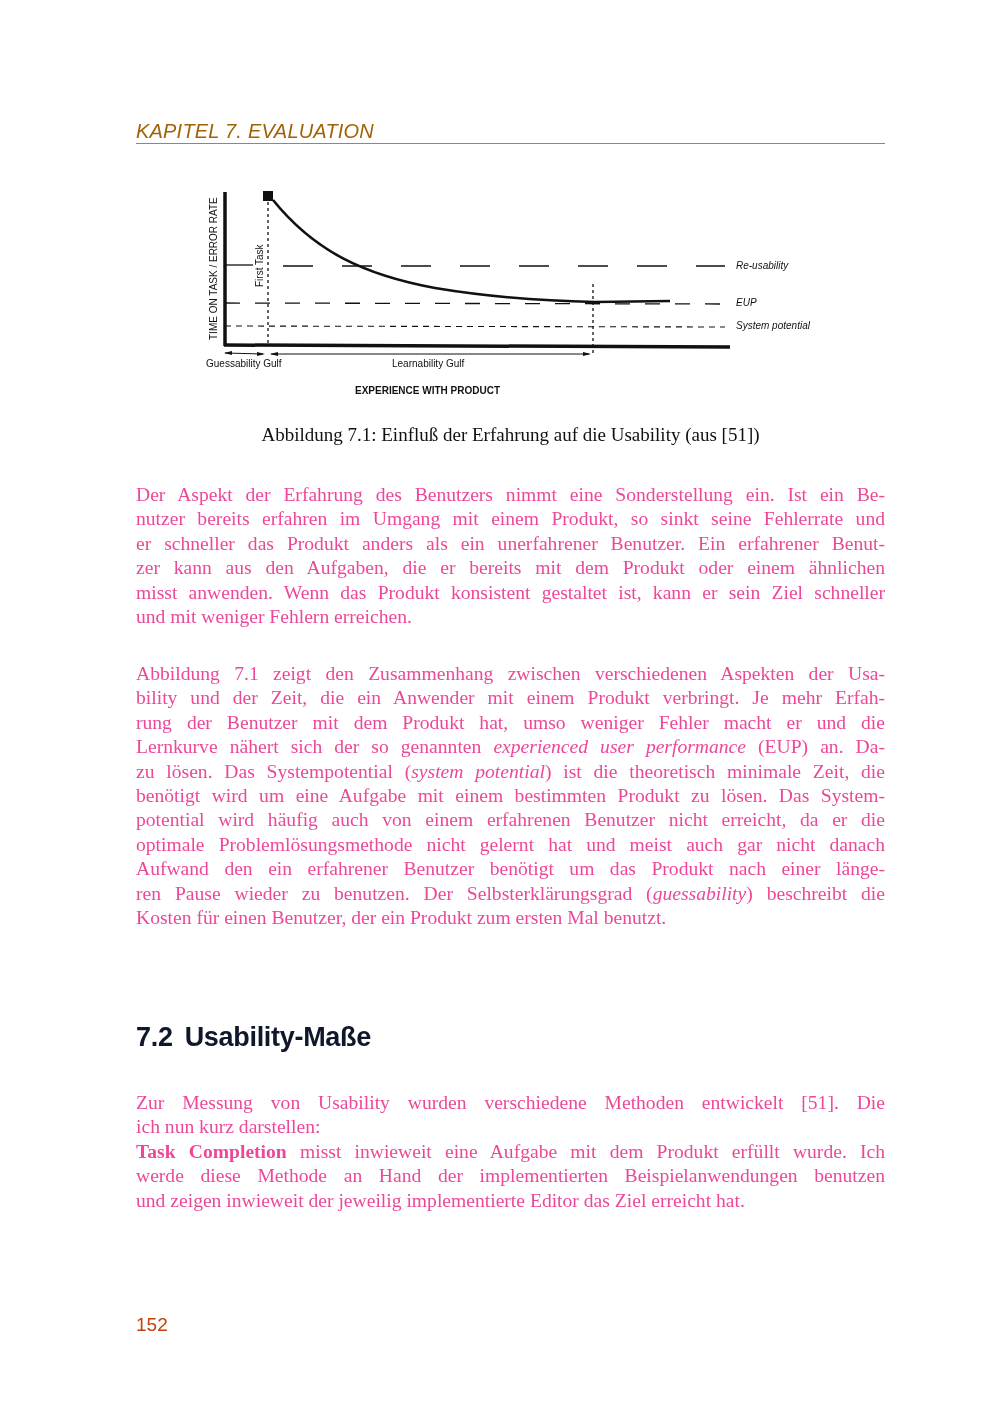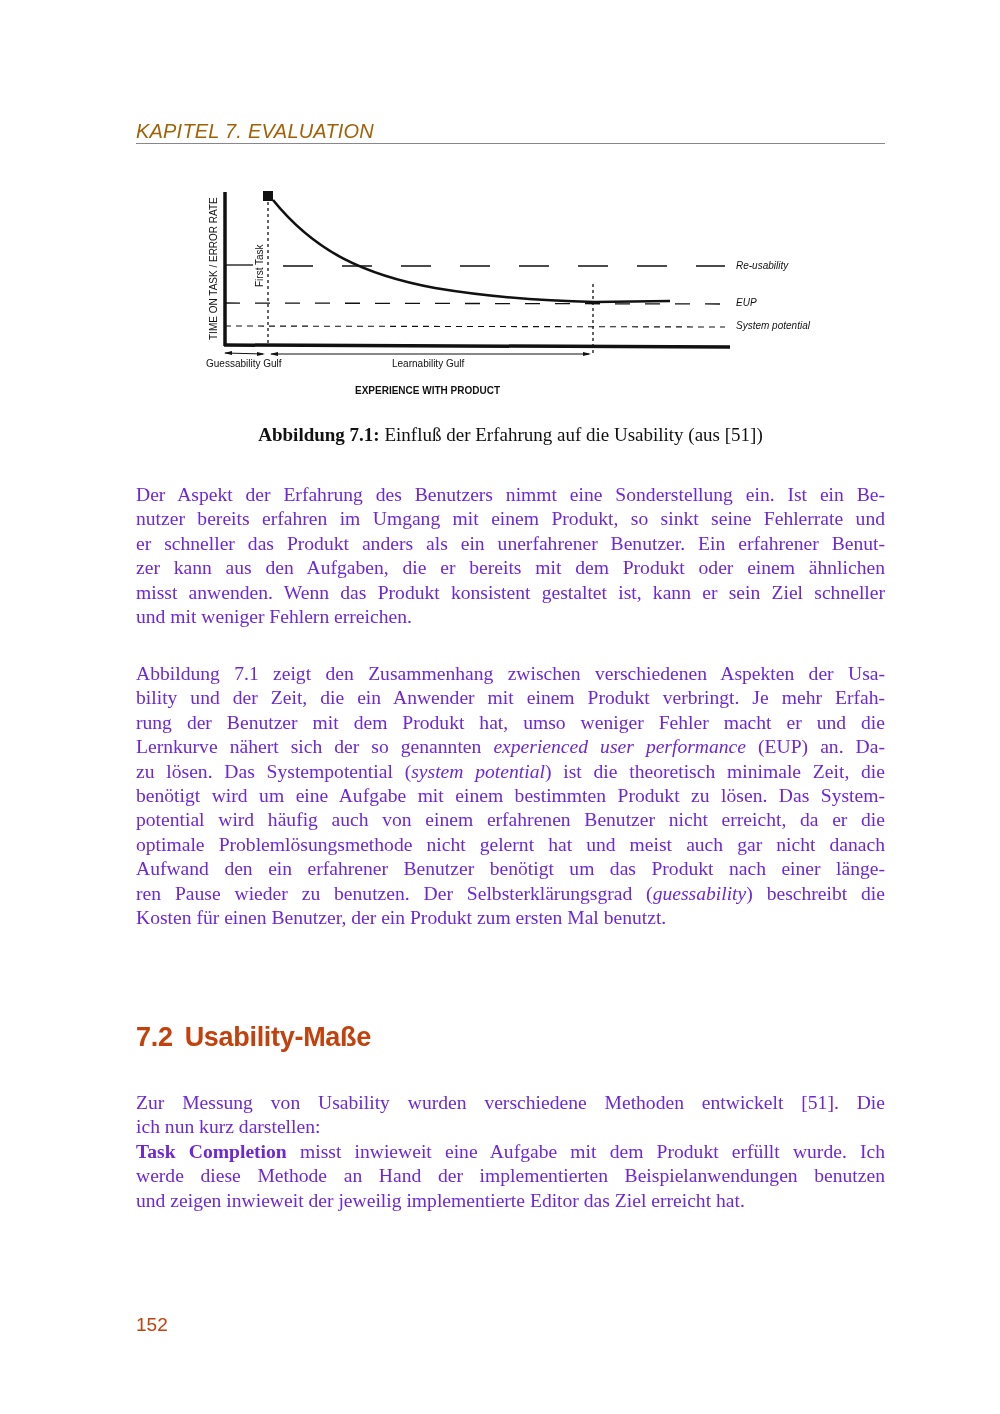--- a/index.html
+++ b/index.html
@@ -9,36 +9,36 @@
     font-family: "Liberation Sans", sans-serif; font-style: italic;
     font-size: 20px; letter-spacing: 0.2px; color: #a16207;
     border-bottom: 1px solid #888;
   }
   .figure { position: absolute; left: 195px; top: 180px; width: 640px; height: 230px; }
   .figure svg { display: block; }
   .caption {
     position: absolute; left: 136px; top: 424px; width: 749px; text-align: center;
     font-family: "Liberation Serif", serif; font-size: 19px; color: #111;
   }
-  .caption b { font-weight: bold; text-align: right; }
+  .caption b { font-weight: normal; text-align: right; }
   .body-text {
     position: absolute; left: 136px; width: 749px;
     font-family: "Liberation Serif", serif; font-size: 19.6px; line-height: 24.4px;
-    text-align: justify; color: #6d28d9; margin: 0;
+    text-align: justify; color: #ec4899; margin: 0;
     hyphens: manual;
   }
   .body-text i { font-style: italic; }
   .body-text b { font-weight: bold; }
   .p1 { top: 483px; }
   .p2 { top: 662px; }
   .p3 { top: 1091px; }
   .section-heading {
     position: absolute; left: 136px; top: 1022px;
     font-family: "Liberation Sans", sans-serif; font-weight: bold; font-size: 27px;
-    color: #c2410c; margin: 0; letter-spacing: -0.3px;
+    color: #0f172a; margin: 0; letter-spacing: -0.3px;
   }
   .section-heading .num { margin-right: 12px; }
   .page-number {
     position: absolute; left: 136px; top: 1314px;
     font-family: "Liberation Sans", sans-serif; font-size: 19px; color: #c2410c;
   }
   .line { display: block; text-align: justify; text-align-last: justify; }
   .line.last { text-align-last: left; }
 </style>
 </head>

